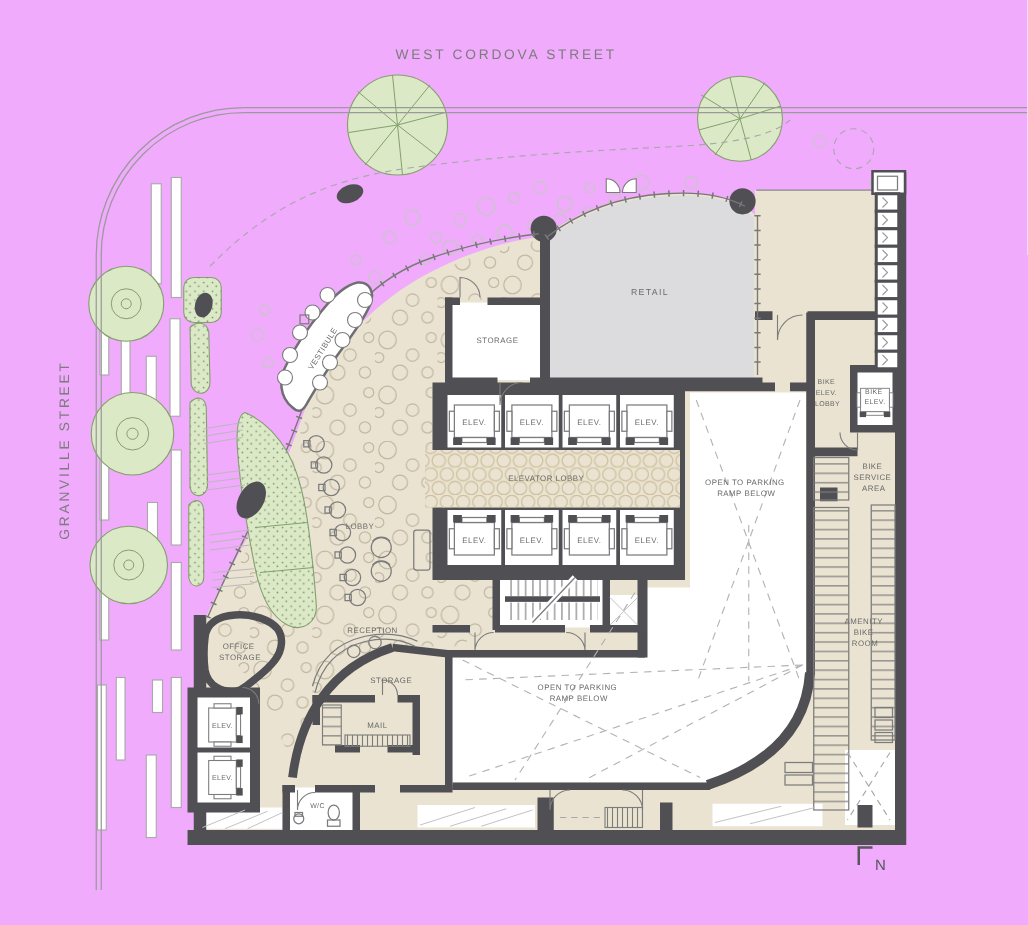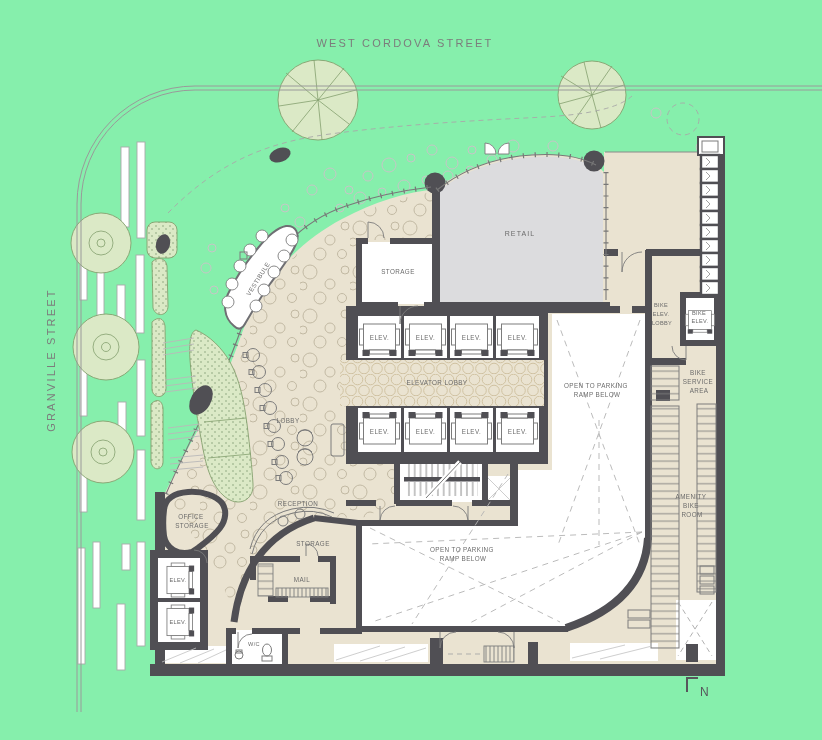--- a/index.html
+++ b/index.html
@@ -1,16 +1,16 @@
 <!DOCTYPE html>
 <html><head>
 <meta charset="utf-8">
 <style>
   html,body{margin:0;padding:0;background:#ffffff;}
-  .canvas{position:relative;width:822px;height:740px;background:#86efac;overflow:hidden;
+  .canvas{position:relative;width:822px;height:740px;background:#f0abfc;overflow:hidden;
           font-family:"Liberation Sans",sans-serif;}
   svg text{font-family:"Liberation Sans",sans-serif;fill:#6b6b6b;}
   .street-label{font-size:11px;letter-spacing:2.2px;fill:#7c7c7c;}
   .lbl{font-size:6.3px;letter-spacing:.4px;}
   .lbl-sm{font-size:5.6px;letter-spacing:.3px;}
   .lbl-md{font-size:7px;letter-spacing:1.1px;}
   .north-n{font-size:12px;fill:#57565c;letter-spacing:0;}
   .wallf{fill:#504f54;}
   .wallp{stroke:#504f54;fill:none;}
   .thin{stroke:#8a8a8a;fill:none;stroke-width:1;}

